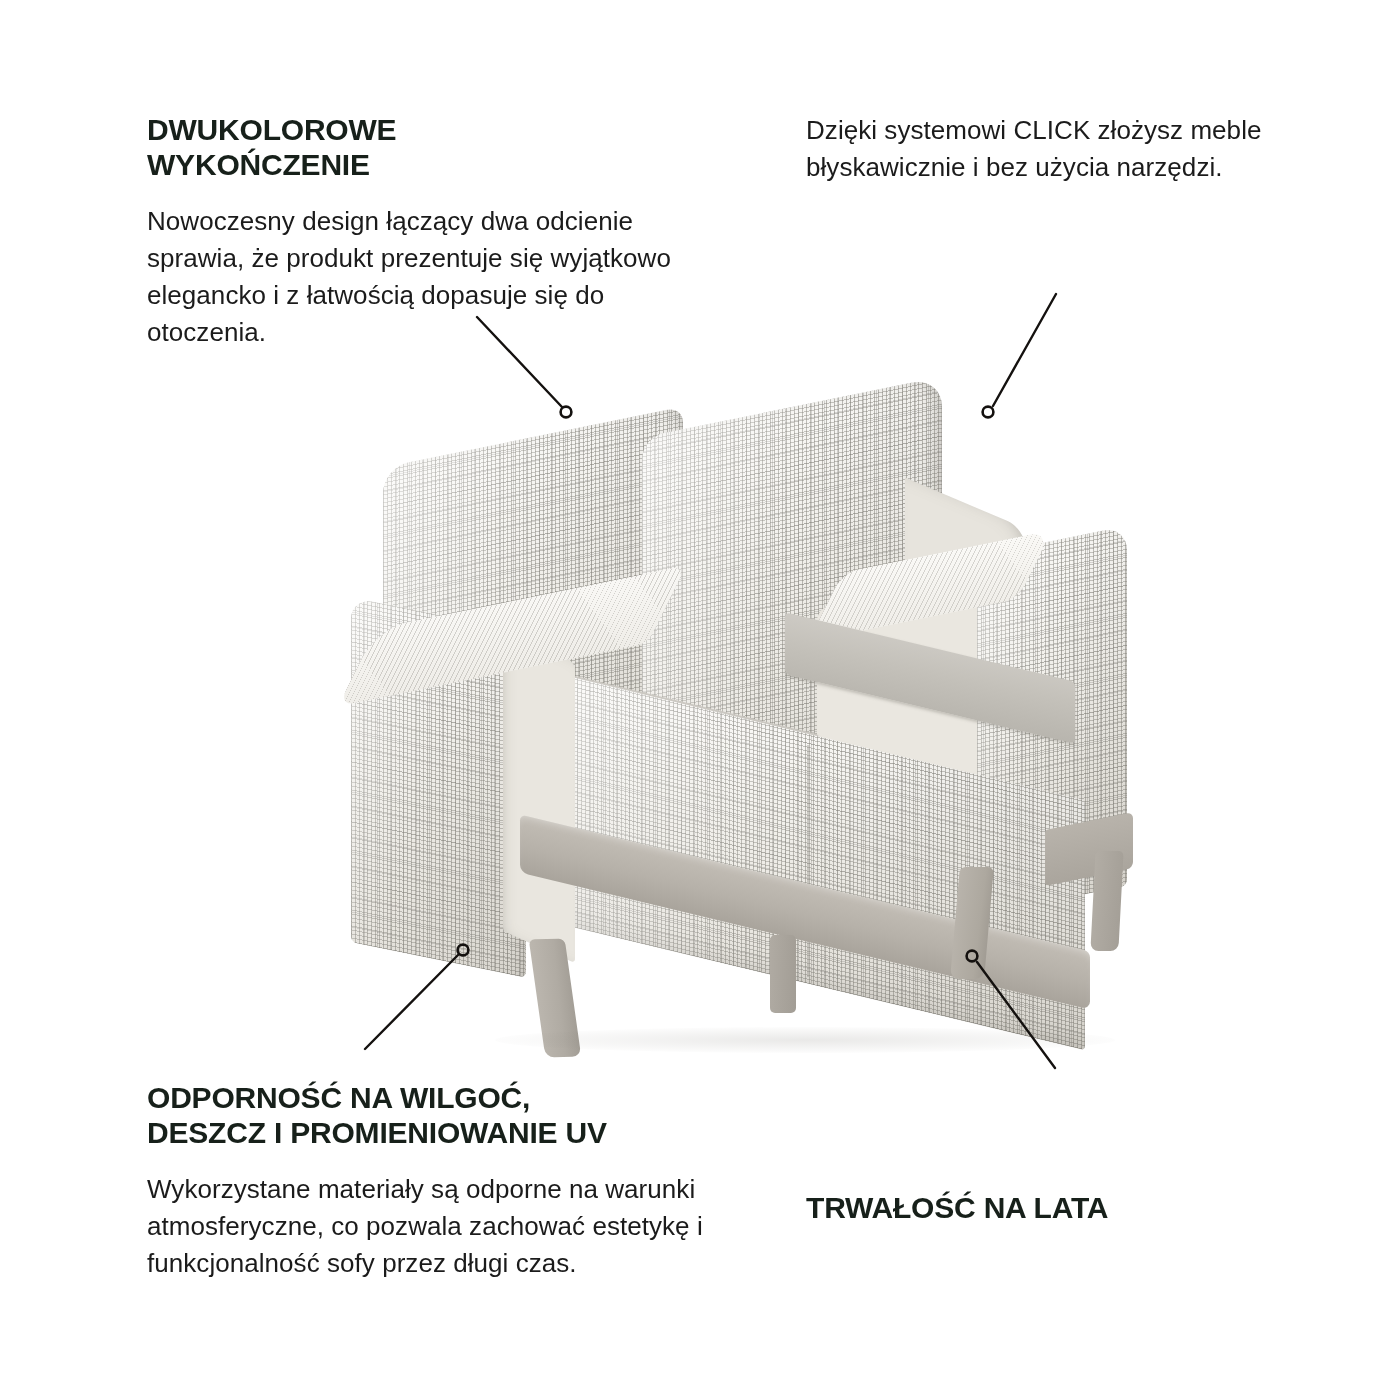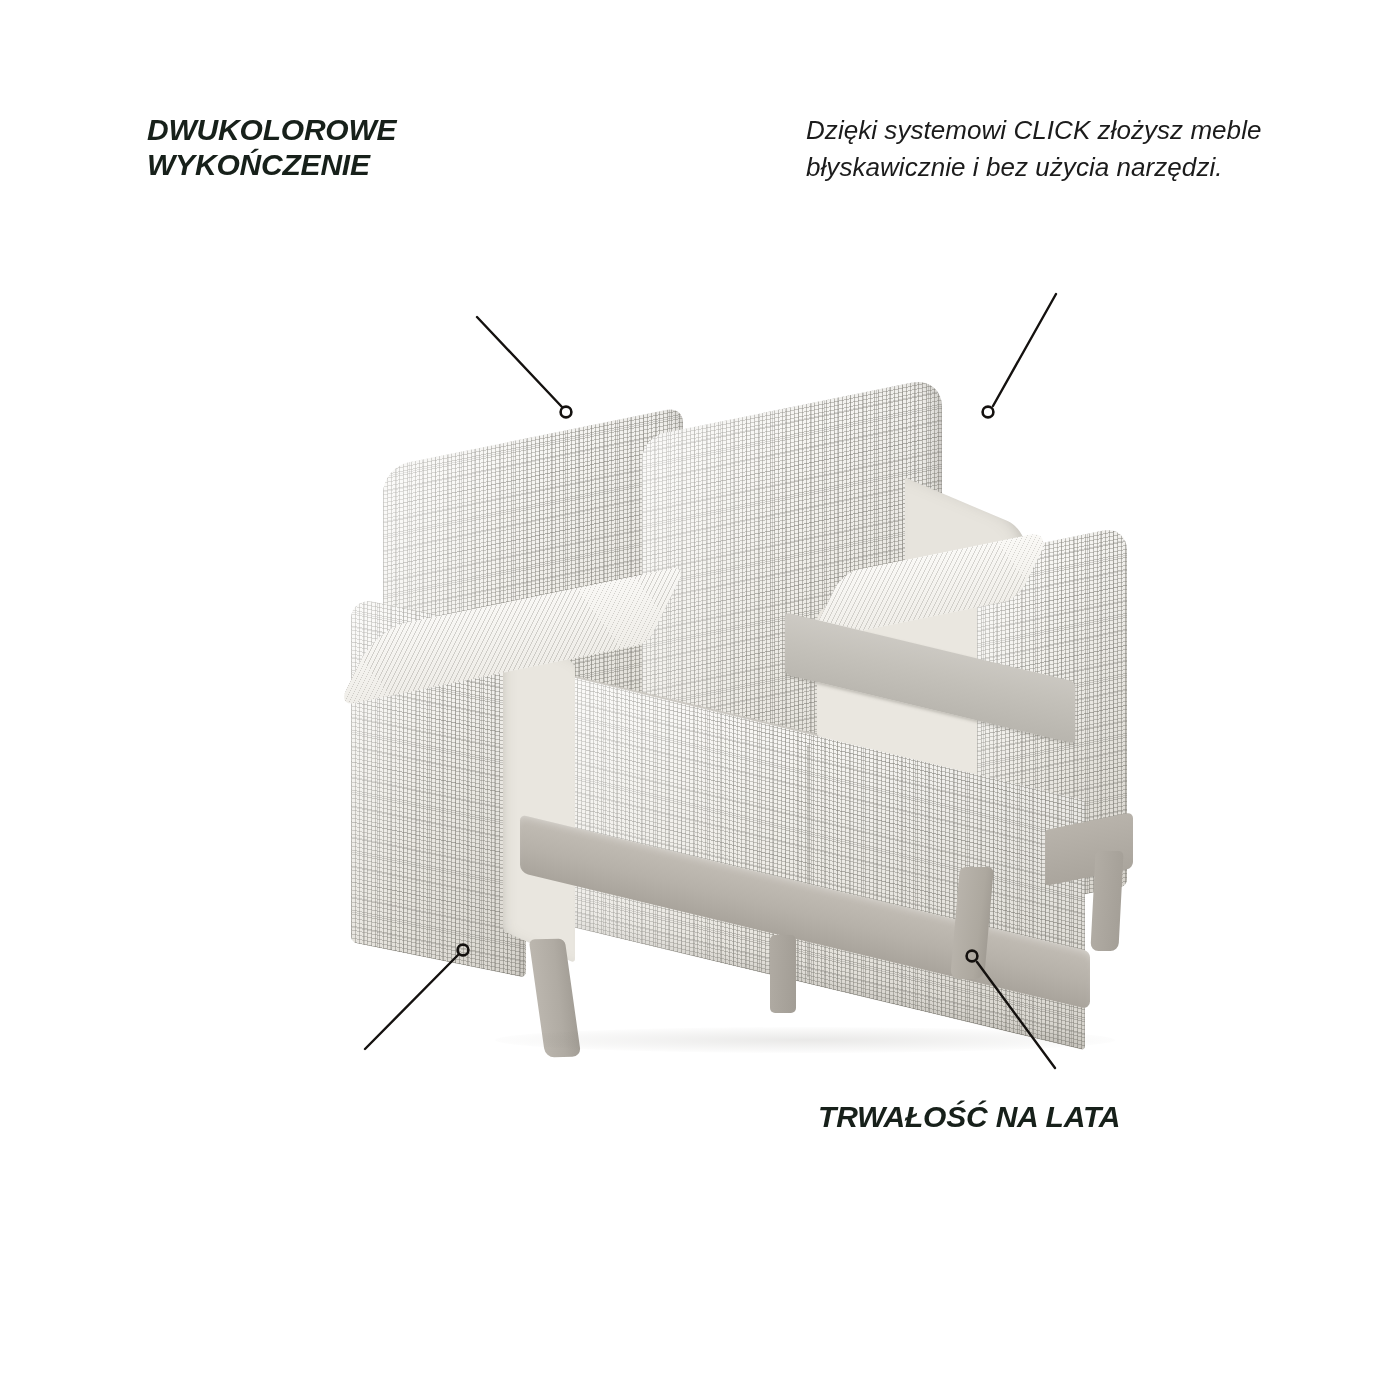--- a/index.html
+++ b/index.html
@@ -12,21 +12,20 @@
     font-family: "Liberation Sans", sans-serif;
     -webkit-font-smoothing: antialiased;
   }
 
   #page {
     position: relative;
     width: 1400px;
     height: 1400px;
     background: #ffffff;
     overflow: hidden;
-    font-style: italic;
   }
 
   
   .feature {
     position: absolute;
     box-sizing: border-box;
   }
   .feature-title {
     margin: 0 0 20px 0;
     font-family: "Liberation Sans", sans-serif;
@@ -45,21 +44,21 @@
     font-size: 26px;
     line-height: 1.42;
     letter-spacing: 0.05px;
     color: #1b1b1b;
     white-space: pre-line;
   }
 
   #feature-bicolour  { left: 147px; top: 112px;  width: 560px; }
   #feature-assembly  { left: 806px; top: 112px;  width: 510px; }
   #feature-weather   { left: 147px; top: 1080px; width: 560px; }
-  #feature-durable   { left: 806px; top: 1099px; width: 520px; margin-left: 12px; }
+  #feature-durable   { left: 806px; top: 1190px; width: 520px; }
 
   
   #leaders {
     position: absolute;
     left: 0;
     top: 0;
     width: 1400px;
     height: 1400px;
     pointer-events: none;
   }
@@ -334,24 +333,30 @@
     </g>
     <g>
       <line x1="977" y1="962" x2="1055" y2="1068"></line>
       <circle cx="972" cy="956" r="5.4"></circle>
     </g>
   </svg>
 
   <div class="feature" id="feature-bicolour">
     <h2 class="feature-title">DWUKOLOROWE
 WYKOŃCZENIE</h2>
+    <p class="feature-body">Nowoczesny design łączący dwa odcienie sprawia, że produkt prezentuje się wyjątkowo elegancko i z łatwością dopasuje się do otoczenia.</p>
   </div>
 
   <div class="feature" id="feature-assembly">
     <p class="feature-body">Dzięki systemowi CLICK złożysz meble błyskawicznie i bez użycia narzędzi.</p>
   </div>
 
+  <div class="feature" id="feature-weather">
+    <h2 class="feature-title">ODPORNOŚĆ NA WILGOĆ,
+DESZCZ I PROMIENIOWANIE UV</h2>
+    <p class="feature-body">Wykorzystane materiały są odporne na warunki atmosferyczne, co pozwala zachować estetykę i funkcjonalność sofy przez długi czas.</p>
+  </div>
 
   <div class="feature" id="feature-durable">
     <h2 class="feature-title">TRWAŁOŚĆ NA LATA</h2>
   </div>
 
 </div>
 
 </body></html>

